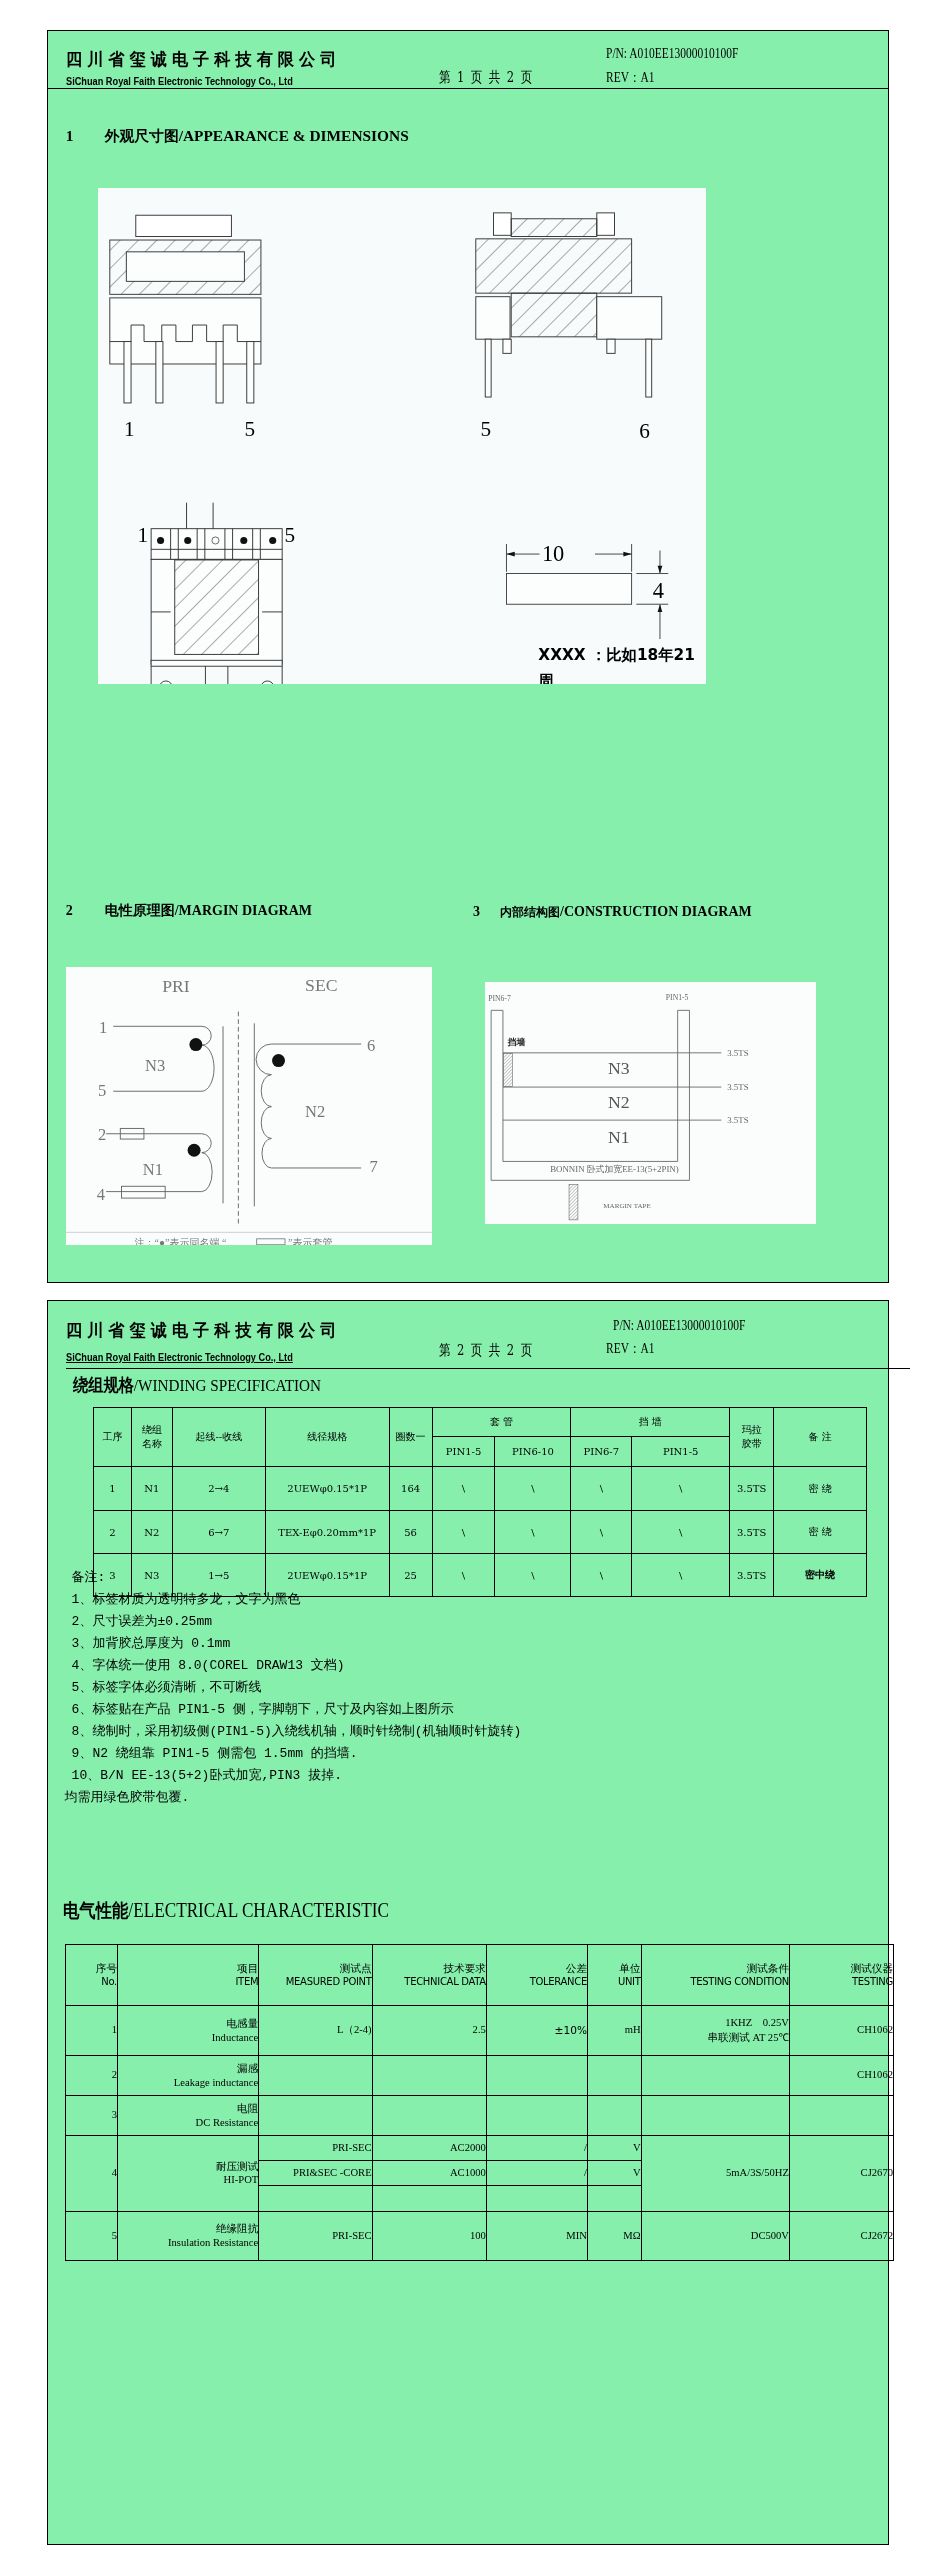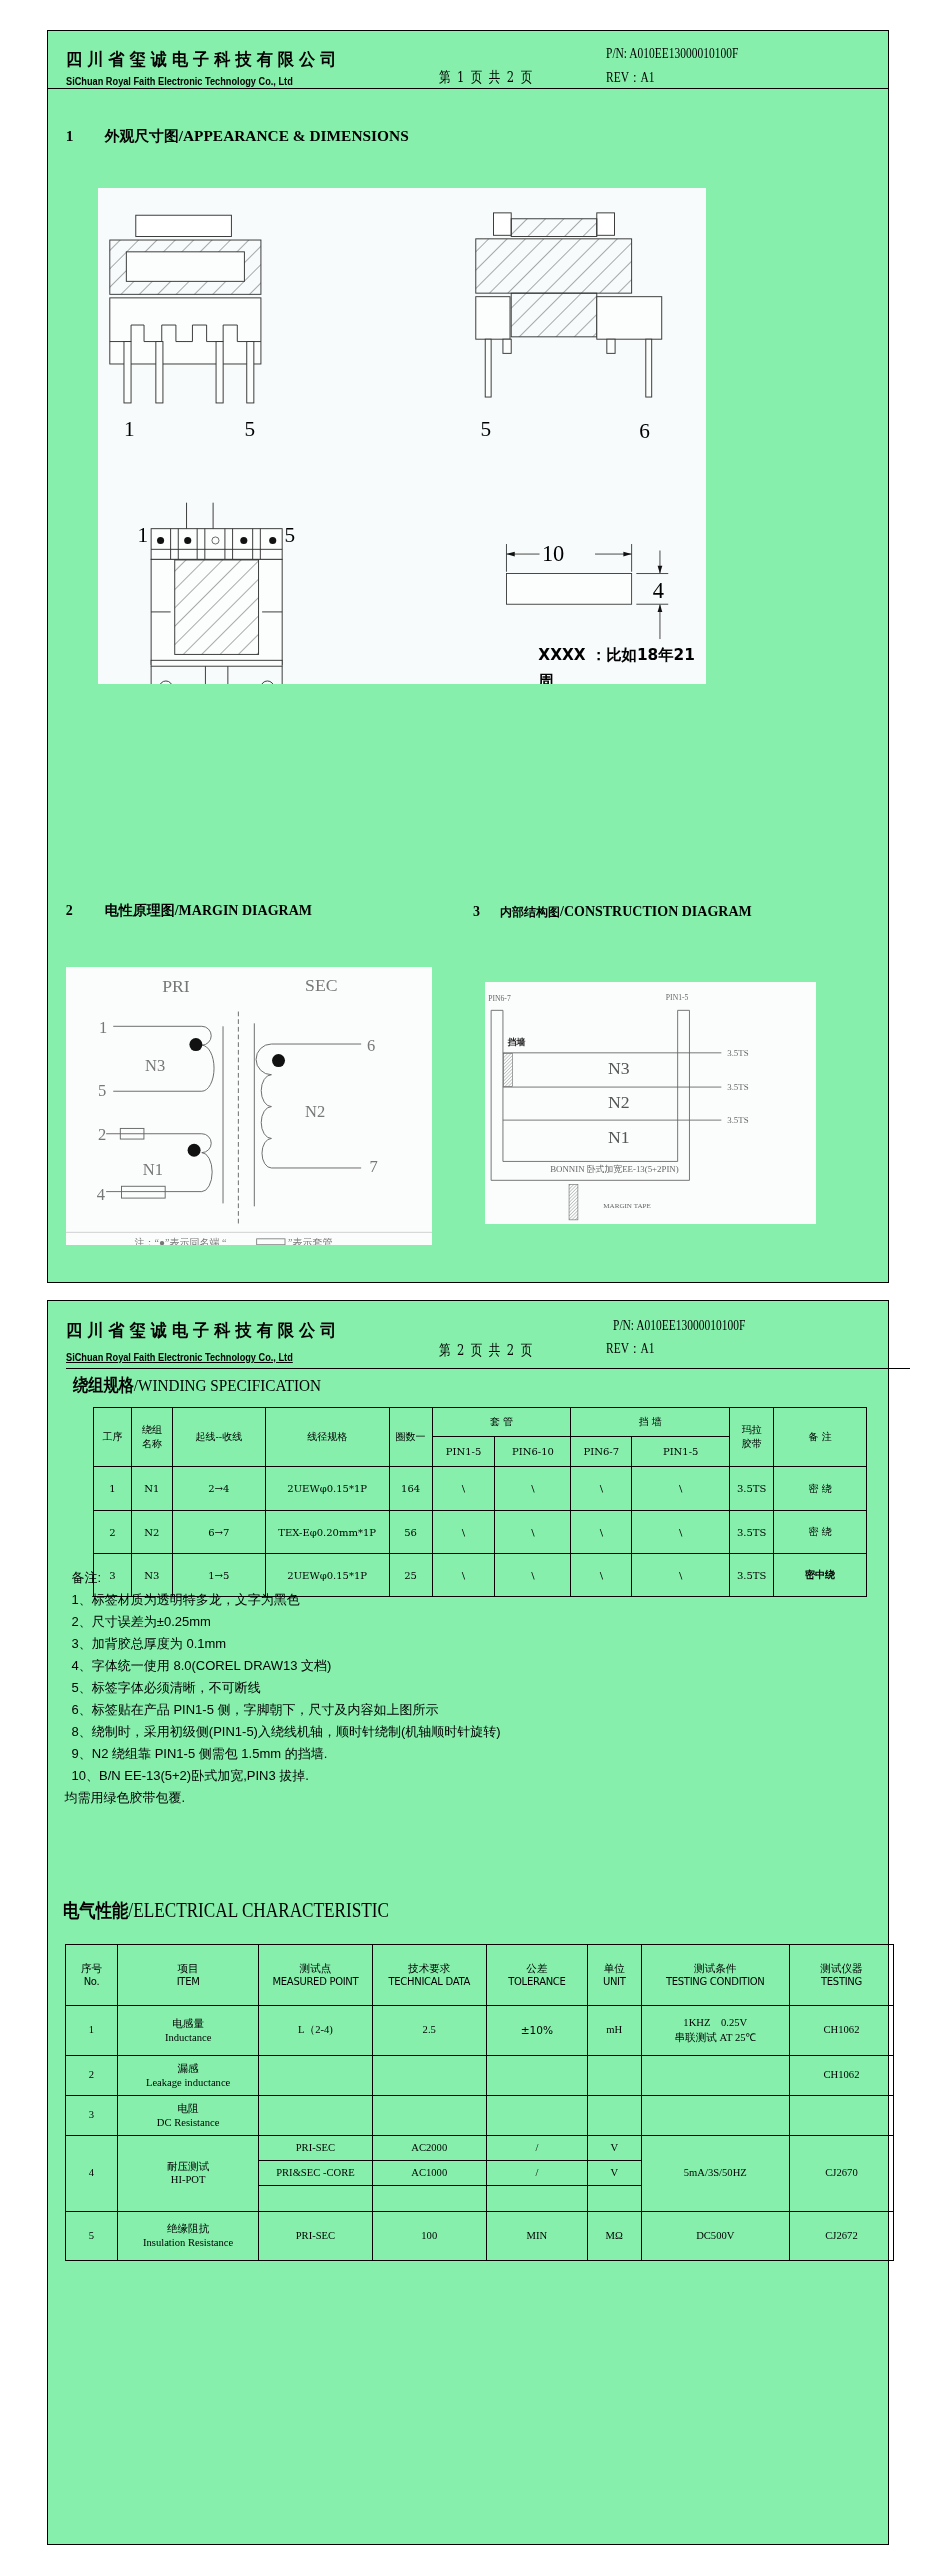--- a/index.html
+++ b/index.html
@@ -15,24 +15,24 @@
   .hline { position:absolute; left:0; right:0; border-top:0.9px solid #000; }
   .sec-title { position:absolute; font-family:"Liberation Serif", serif; font-weight:bold; font-size:15.4px; white-space:nowrap; }
   .sec-title .num { display:inline-block; width:39px; }
   .sec-title .cn { font-family:"DejaVu Sans", sans-serif; font-weight:bold; font-size:14.8px; }
   .drawing-bg { position:absolute; background:#f7fbfc; }
   svg text { font-family:"Liberation Serif", serif; }
   .big-title { position:absolute; font-family:"Liberation Serif", serif; font-size:20px; white-space:nowrap; transform:scaleX(0.86); transform-origin:left; }
   .big-title .cn { font-family:"DejaVu Sans", sans-serif; font-weight:bold; font-size:19px; }
   table { border-collapse:collapse; position:absolute; }
   table.wind td { border:0.9px solid #000; text-align:center; vertical-align:middle; font-family:"DejaVu Serif", serif; font-size:10px; padding:0; }
-  table.elec td { border:0.9px solid #000; text-align:center; vertical-align:middle; font-family:"Liberation Serif", serif; font-size:10.6px; padding:0; line-height:1.35; }
+  table.elec td { border:0.9px solid #000; text-align:right; vertical-align:middle; font-family:"Liberation Serif", serif; font-size:10.6px; padding:0; line-height:1.35; }
   table.elec td .cn { font-family:"DejaVu Sans", sans-serif; font-size:10.6px; }
   table.elec td .sn { font-family:"DejaVu Sans", sans-serif; font-size:10px; letter-spacing:-0.3px; }
-  .notes { position:absolute; left:23.6px; font-family:Liberation Sans, sans-serif; font-size:13px; line-height:22px; width:809px; }
+  .notes { position:absolute; left:23.6px; font-family:Liberation Mono, monospace; font-size:13px; line-height:22px; width:809px; }
   .notes div { white-space:nowrap; }
 </style>
 </head>
 <body>
 
 <div class="page" id="page1">
   <div class="hdr">
     <div class="hdr-cn" style="left:17.7px;top:17.7px;">四川省玺诚电子科技有限公司</div>
     <div class="hdr-en" style="left:17.7px;top:45px;">SiChuan Royal Faith Electronic Technology Co., Ltd</div>
     <div class="hdr-page" style="left:391px;top:37px;">第 1 页 共 2 页</div>

